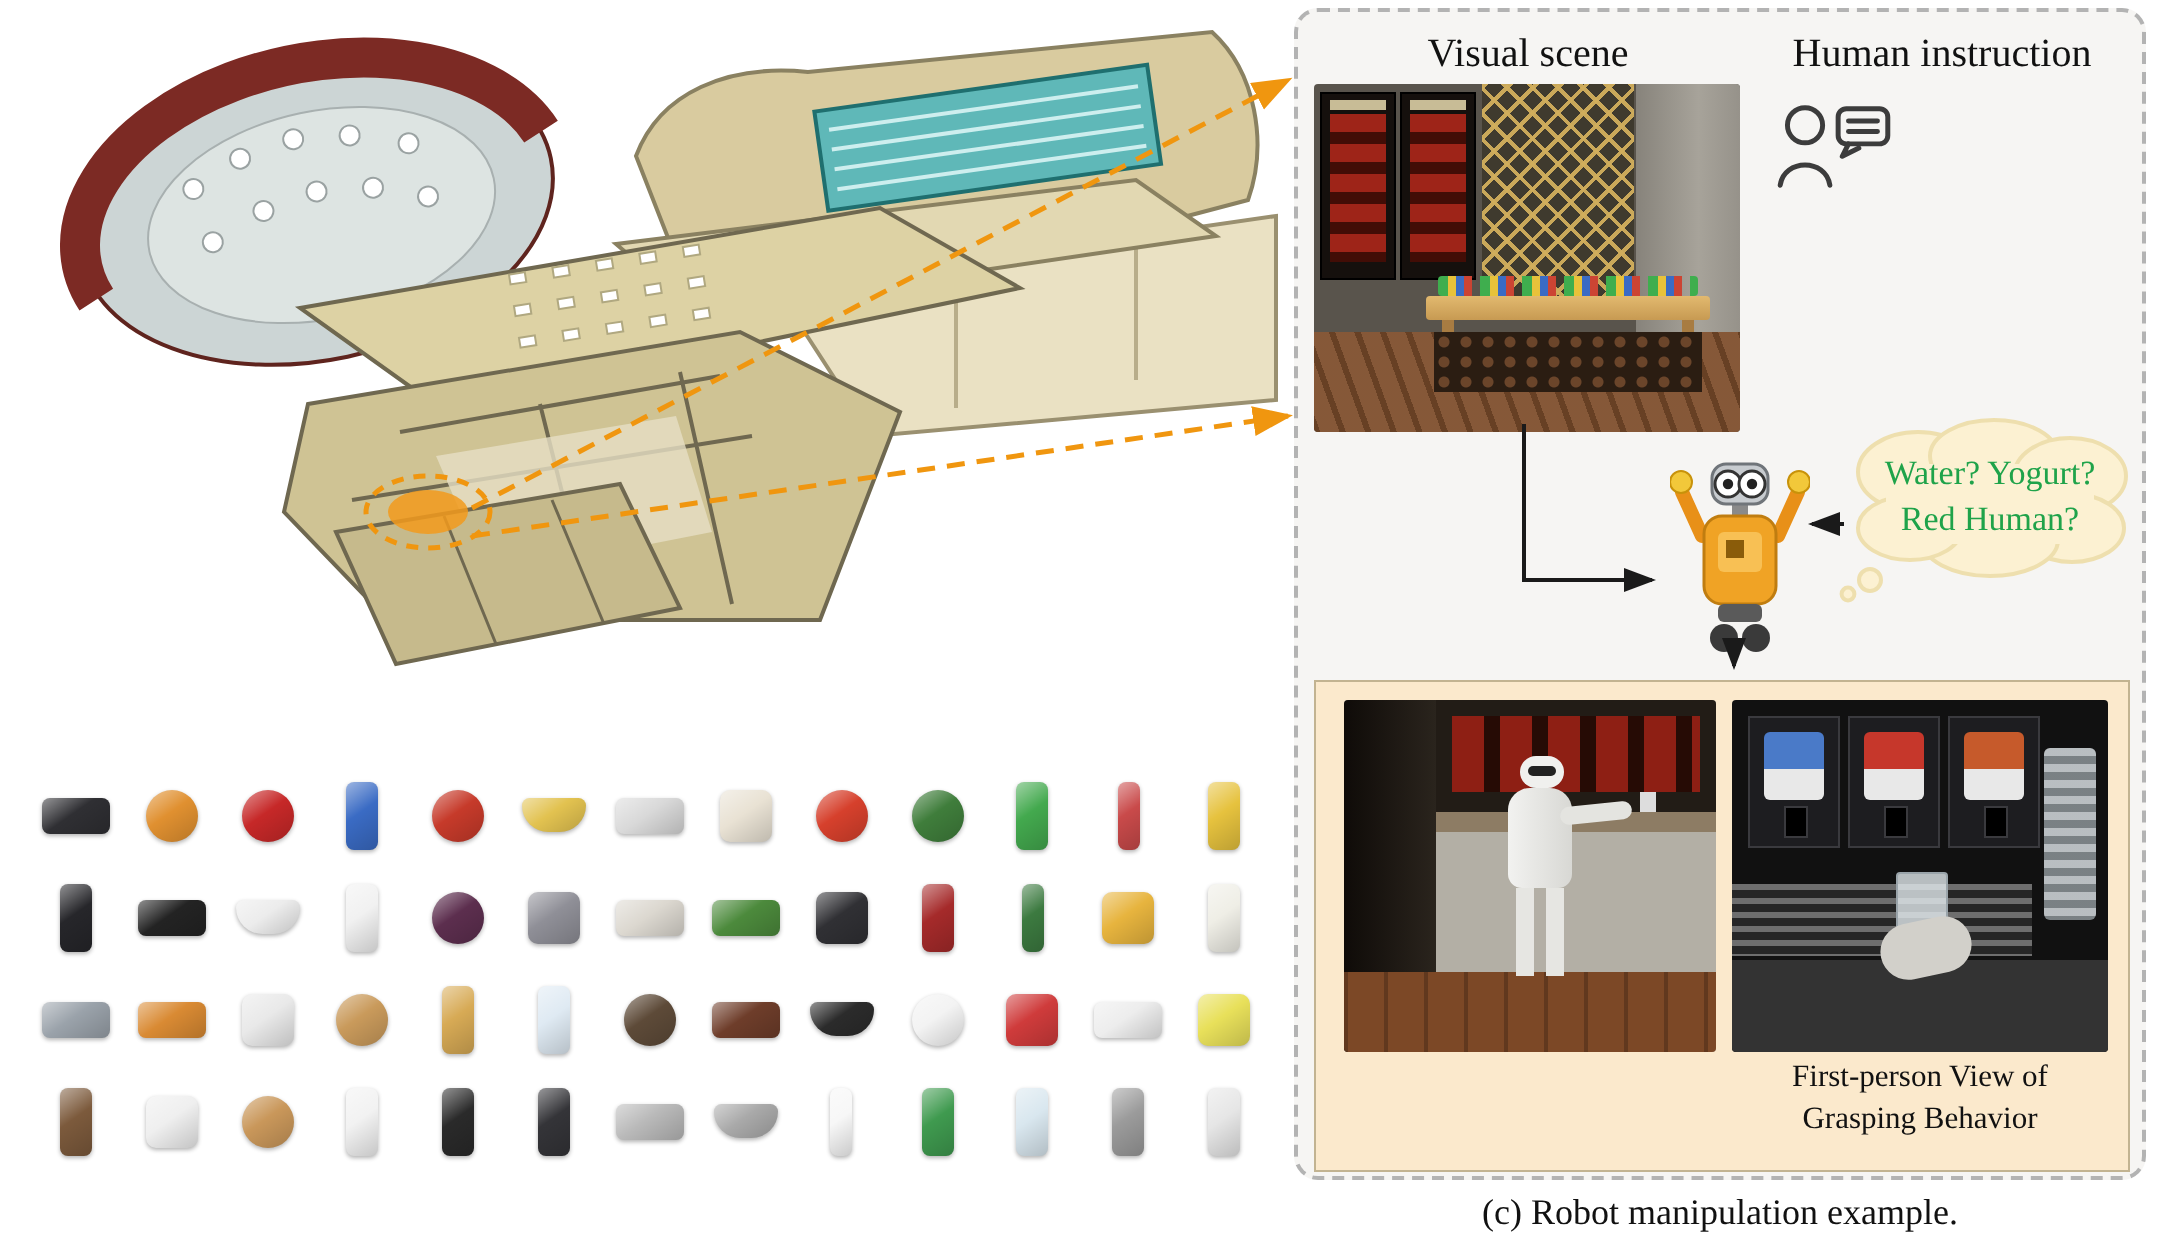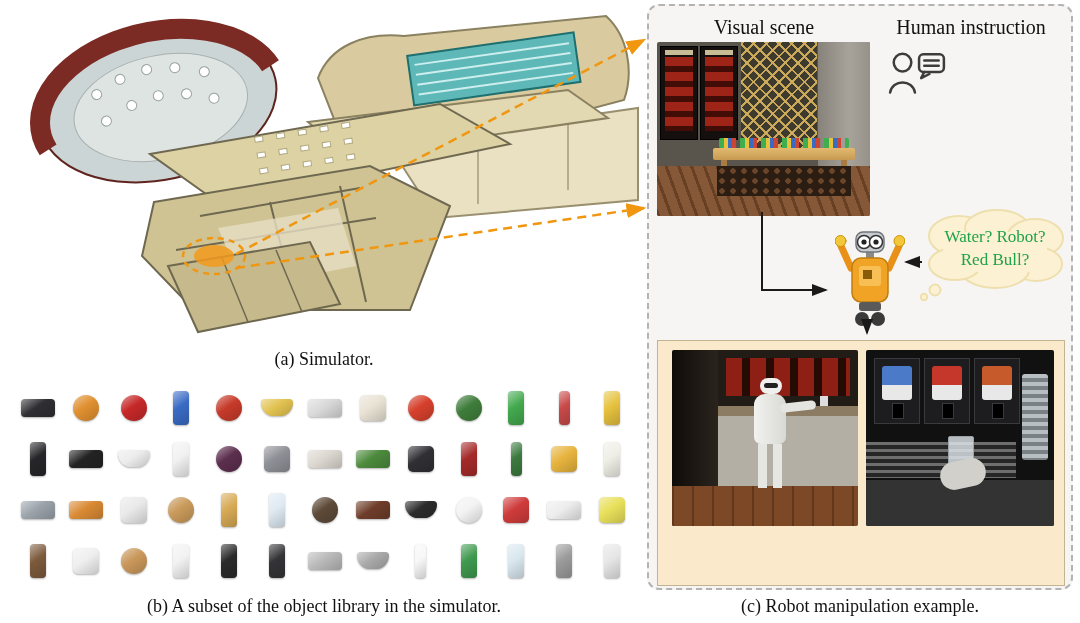--- a/index.html
+++ b/index.html
@@ -175,21 +175,20 @@
         <rect x="338" y="154" width="8" height="5"></rect>
     </g>
     <polygon points="146,198 362,162 442,202 402,306 186,306 134,252" fill="#cfc394" stroke="#6f6850" stroke-width="2"></polygon>
     <path d="M192,212 L352,184 M168,246 L368,214 M262,198 L288,302 M332,182 L358,298" stroke="#6f6850" stroke-width="2" fill="none"></path>
     <polygon points="210,224 330,204 348,262 236,284" fill="#e6dfc4" opacity="0.8"></polygon>
     <polygon points="160,262 302,238 332,300 190,328" fill="#c6ba8c" stroke="#6f6850" stroke-width="2"></polygon>
     <path d="M214,254 L240,318 M268,246 L294,308" stroke="#6f6850" stroke-width="1.5"></path>
     <ellipse cx="206" cy="252" rx="20" ry="11" fill="#f29a1c" opacity="0.85"></ellipse>
     <ellipse cx="206" cy="252" rx="31" ry="18" fill="none" style="stroke:var(--arrow,#f0960f)" stroke-width="2.5" stroke-dasharray="6 5"></ellipse>
   </svg>
-  <div class="caption" id="cap-a">(a) Simulator.</div>
 
   <div class="objgrid">
       <div class="obj wide" style="background-color: rgb(47, 47, 51);"></div>
       <div class="obj circle" style="background-color: rgb(224, 144, 48);"></div>
       <div class="obj circle" style="background-color: rgb(198, 40, 40);"></div>
       <div class="obj tall" style="background-color: rgb(58, 107, 196);"></div>
       <div class="obj circle" style="background-color: rgb(198, 58, 42);"></div>
       <div class="obj bowl" style="background-color: rgb(226, 194, 80);"></div>
       <div class="obj wide" style="background-color: rgb(217, 217, 217);"></div>
       <div class="obj sq" style="background-color: rgb(233, 226, 212);"></div>
@@ -231,21 +230,20 @@
       <div class="obj tall" style="background-color: rgb(42, 42, 42);"></div>
       <div class="obj tall" style="background-color: rgb(52, 52, 56);"></div>
       <div class="obj wide" style="background-color: rgb(185, 185, 185);"></div>
       <div class="obj bowl" style="background-color: rgb(169, 169, 169);"></div>
       <div class="obj thin" style="background-color: rgb(247, 247, 247);"></div>
       <div class="obj tall" style="background-color: rgb(63, 154, 79);"></div>
       <div class="obj tall" style="background-color: rgb(217, 231, 239);"></div>
       <div class="obj tall" style="background-color: rgb(155, 155, 155);"></div>
       <div class="obj tall" style="background-color: rgb(230, 230, 230);"></div>
     </div>
-  <div class="caption" id="cap-b">(b) A subset of the object library in the simulator.</div>
 
   <div class="panel-c">
     <div class="pc-label" id="lbl-human">Human instruction</div>
     <div class="pc-label" id="lbl-visual">Visual scene</div>
 
     <div class="scene">
       <div class="sc-machine m1"></div>
       <div class="sc-machine m2"></div>
       <div class="sc-lattice"></div>
       <div class="sc-pillar"></div>
@@ -273,21 +271,21 @@
           <ellipse cx="80" cy="22" rx="32" ry="18"></ellipse>
           <ellipse cx="118" cy="32" rx="28" ry="19"></ellipse>
           <ellipse cx="119" cy="58" rx="26" ry="17"></ellipse>
           <ellipse cx="78" cy="64" rx="34" ry="18"></ellipse>
           <ellipse cx="38" cy="58" rx="26" ry="16"></ellipse>
           <rect x="26" y="26" width="104" height="40" fill="#fcf1d2" stroke="none"></rect>
           <circle cx="18" cy="84" r="5.5"></circle>
           <circle cx="7" cy="91" r="3.2"></circle>
         </g>
       </svg>
-      <div class="cloud-text">Water? Robot? Red Bull?</div>
+      <div class="cloud-text">Water? Yogurt? Red Human?</div>
     </div>
 
     <svg class="robot" viewBox="0 0 70 104">
       <g stroke-linecap="round">
         <path d="M16,42 L6,20" stroke="#e89018" stroke-width="7" fill="none"></path>
         <circle cx="5.5" cy="15" r="5.5" fill="#f2c83a" stroke="#c8920a"></circle>
         <path d="M54,42 L64,20" stroke="#e89018" stroke-width="7" fill="none"></path>
         <circle cx="64.5" cy="15" r="5.5" fill="#f2c83a" stroke="#c8920a"></circle>
         <rect x="31" y="24" width="8" height="8" fill="#8a8a8a"></rect>
         <rect x="21" y="6" width="28" height="20" rx="7" fill="#c8ccd0" stroke="#70757a" stroke-width="1.5"></rect>
@@ -319,20 +317,21 @@
       <div class="sub-img sub-right">
         <div class="disp d1"></div>
         <div class="disp d2"></div>
         <div class="disp d3"></div>
         <div class="sr-cups"></div>
         <div class="sr-grate"></div>
         <div class="sr-base"></div>
         <div class="sr-cup"></div>
         <div class="sr-hand"></div>
       </div>
+      <div class="sub-cap" id="cap-right"><span class="inner">First-person View of Grasping Behavior</span></div>
     </div>
   </div>
   <div class="caption" id="cap-c">(c) Robot manipulation example.</div>
 
   <svg class="arrows" viewBox="0 0 1080 623">
     <defs>
       <marker id="oarrow" markerWidth="10" markerHeight="8" refX="7" refY="3" orient="auto">
         <path d="M0,0 L8,3 L0,6 Z" style="fill:var(--arrow,#f0960f)"></path>
       </marker>
       <marker id="barrow" markerWidth="10" markerHeight="8" refX="7" refY="3" orient="auto">

